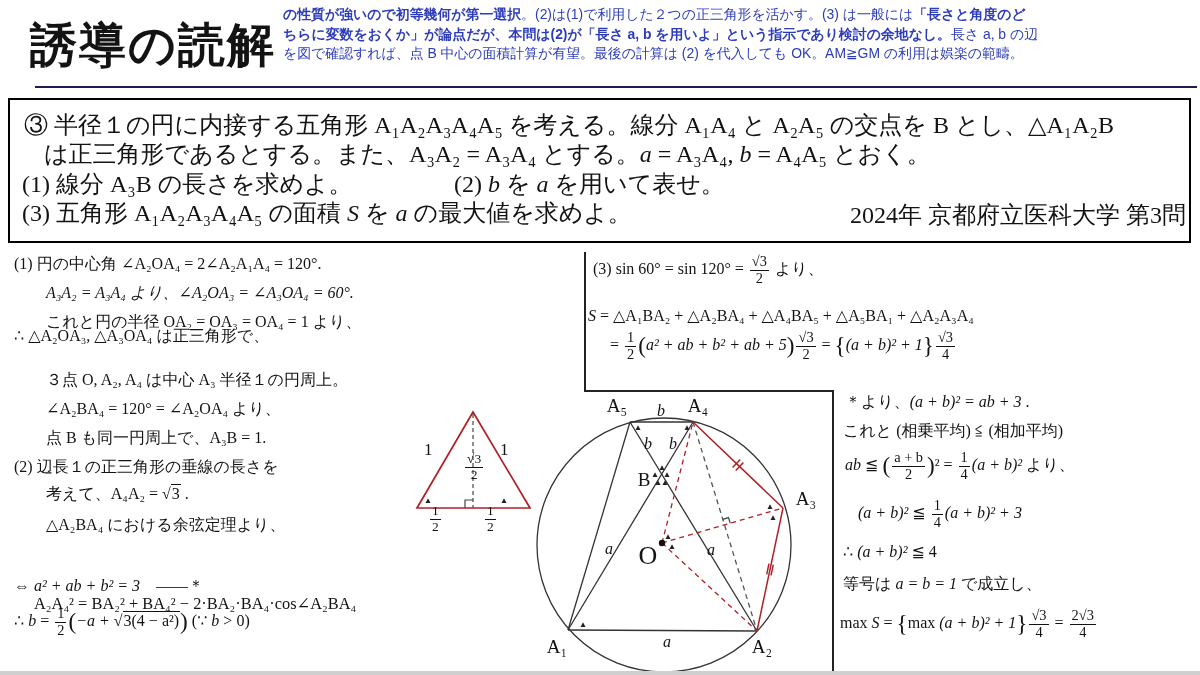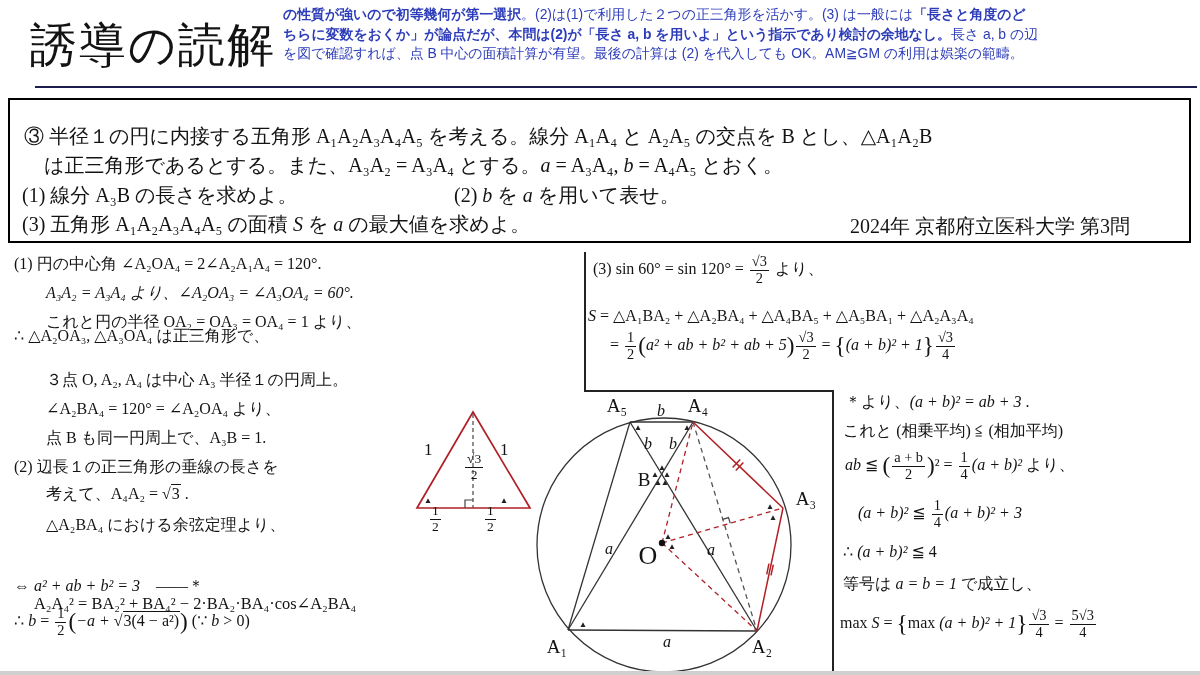--- a/index.html
+++ b/index.html
@@ -1,24 +1,24 @@
 <!DOCTYPE html>
 <html><head>
 <meta charset="utf-8">
 <style>
   html,body{margin:0;padding:0;}
   body{width:1200px;height:675px;position:relative;background:#fff;color:#131313;
        font-family:"Liberation Serif","DejaVu Serif",serif;overflow:hidden;}
   .abs{position:absolute;white-space:nowrap;}
-  .title{font-size:47px;font-weight:400;letter-spacing:2px;}
+  .title{font-size:47px;font-weight:700;letter-spacing:2px;}
   .ann{font-family:"Liberation Sans","DejaVu Sans",sans-serif;font-size:13.9px;
        line-height:19.6px;color:#2d3cb8;width:915px;white-space:nowrap;}
   .rule{position:absolute;background:#1c1c50;}
   .pbox{position:absolute;left:8px;top:98px;width:1179px;height:141px;border:2.6px solid #000;}
-  .ptext{font-size:20px;margin-top:14px;}
+  .ptext{font-size:24px;}
   .line{font-size:16px;}
   .sm{font-size:16.4px;}
   .b{font-weight:700;}
   .i{font-style:italic;}
   .bp{font-size:1.45em;line-height:1;vertical-align:-0.12em;}
   .frac{display:inline-flex;flex-direction:column;align-items:center;vertical-align:middle;
         line-height:1.08;font-size:0.9em;margin:0 2px;text-align:center;}
   .frac .num{border-bottom:1.3px solid currentColor;padding:0 2px;}
   .frac .den{padding:0 2px;}
   .sqrt .rad{border-top:1.4px solid currentColor;padding:0 1px;}
@@ -96,21 +96,21 @@
 <div class="abs line" style="left:858px;top:498px;"><span class="i">(a + b)²</span><span> ≦ </span><span class="frac">
       <span class="num">1</span>
       <span class="den">4</span>
     </span><span class="i">(a + b)² + 3</span></div>
 <div class="abs line" style="left:843px;top:542px;"><span>∴ </span><span class="i">(a + b)²</span><span> ≦ 4</span></div>
 <div class="abs line" style="left:843px;top:574px;"><span>等号は </span><span class="i">a = b = 1</span><span> で成立し、</span></div>
 <div class="abs line" style="left:840px;top:608px;"><span>max </span><span class="i">S</span><span> = </span><span class="bp">{</span><span>max </span><span class="i">(a + b)² + 1</span><span class="bp">}</span><span class="frac">
       <span class="num">√3</span>
       <span class="den">4</span>
     </span><span> = </span><span class="frac">
-      <span class="num">5√3</span>
+      <span class="num">2√3</span>
       <span class="den">4</span>
     </span></div>
 
 <svg class="abs" style="left:408px;top:398px;" width="140" height="125" viewBox="0 0 140 125">
   <g stroke="#b02025" stroke-width="1.7" fill="none">
     <path d="M65,14 L9,110 L122,110 Z"></path>
   </g>
   <line x1="65" y1="16" x2="65" y2="110" stroke="#555" stroke-width="1.3" stroke-dasharray="4 3"></line>
   <polyline points="57,110 57,102 65,102" fill="none" stroke="#444" stroke-width="1.2"></polyline>
   <g fill="#222">

